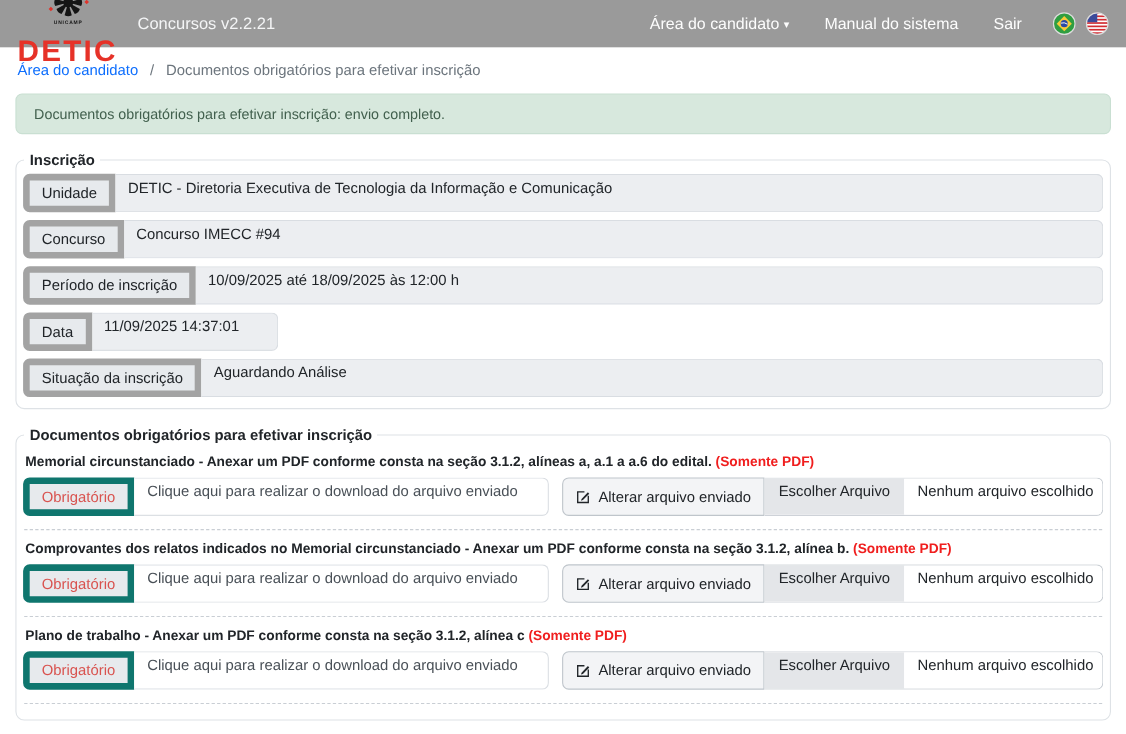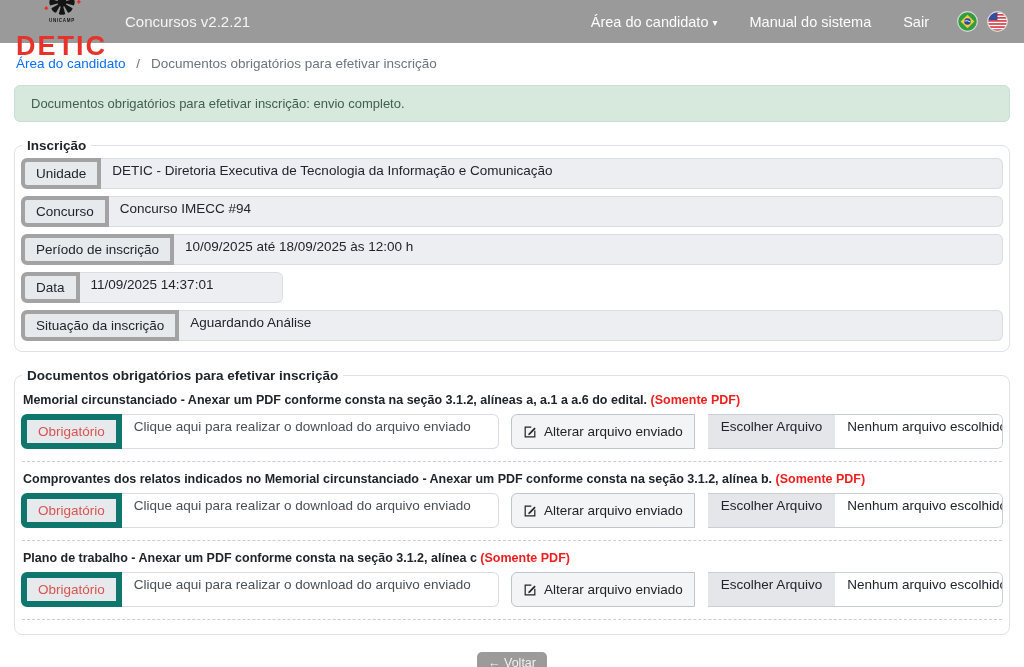--- a/index.html
+++ b/index.html
@@ -26,39 +26,39 @@
 
   
   .alert { margin: 4px 14px 16px; background: #d7e8dd; border: 1px solid #c9dfd2; border-radius: 6px;
            padding: 10px 16px; font-size: 13px; color: #42604e; }
 
   
   fieldset { margin: 0 14px 16px; border: 1px solid #dee2e6; border-radius: 8px; padding: 5px 6px 8px; }
   legend { font-size: 13.5px; font-weight: 700; padding: 0 5px; margin-left: 1px; }
 
   .ig { display: flex; margin-bottom: 7px; }
-  .ig-label { background: #e7eaed; border: 4px solid #a3a3a3; border-radius: 6px 0 0 6px;
+  .ig-label { background: #e7eaed; border: 6px solid #a3a3a3; border-radius: 6px 0 0 6px;
               padding: 4px 11px; font-size: 13.5px; white-space: nowrap; color: #212529; }
   .ig-value { flex: 1; background: #eceef1; border: 1px solid #d9dde2; border-left: 0;
               border-radius: 0 6px 6px 0; padding: 4px 11px; font-size: 13.5px; white-space: nowrap; overflow: hidden; }
   .ig-split { display: flex; gap: 20px; margin-bottom: 7px; }
   .ig-split .ig { margin-bottom: 0; }
   .w-proto { width: 478px; }
-  .w-data  { width: 262px; }
+  .w-data  { width: 232px; }
 
   
   .doc-title { font-size: 12.5px; font-weight: 700; margin: 5px 2px 7px; }
   .doc-note { color: #f01e1e; font-weight: 700; }
   .doc-row { display: flex; align-items: stretch; }
   .doc-left { display: flex; width: 478px; }
   .req-label { background: #e7eaed; border: 6px solid #0f766e; border-radius: 6px 0 0 6px;
                padding: 4px 11px; font-size: 13.5px; color: #d9534f; white-space: nowrap; }
   .dl-area { flex: 1; background: #fff; border: 1px solid #d9dde2; border-left: 0; border-radius: 0 6px 6px 0;
              padding: 4px 12px; font-size: 13.5px; color: #495057; cursor: pointer; white-space: nowrap; overflow: hidden; }
-  .doc-right { display: flex; margin-left: auto; width: 492px; gap: 13px; }
+  .doc-right { display: flex; margin-left: auto; width: 492px; }
   .alter-btn { display: flex; align-items: center; gap: 7px; background: #f3f4f6; border: 1px solid #bfc5cb;
                border-radius: 6px 0 0 6px; padding: 4px 11px; font-size: 13.5px; cursor: pointer; white-space: nowrap; }
   .file-mock { flex: 1; display: flex; border: 1px solid #c9ced4; border-left: 0; border-radius: 0 6px 6px 0;
                overflow: hidden; cursor: pointer; }
   .choose-btn { background: #e4e6e9; padding: 4px 13px; font-size: 13.5px; white-space: nowrap; text-align: center; }
   .no-file { background: #fff; padding: 4px 12px; font-size: 13.5px; color: #212529; white-space: nowrap; flex: 1; }
   .hr-dashed { border: 0; border-top: 1px dashed #c9ced4; margin: 12px 1px 10px; }
 
   
   .footerbar { display: flex; align-items: center; margin: 17px 14px 0; flex-direction: column; }

